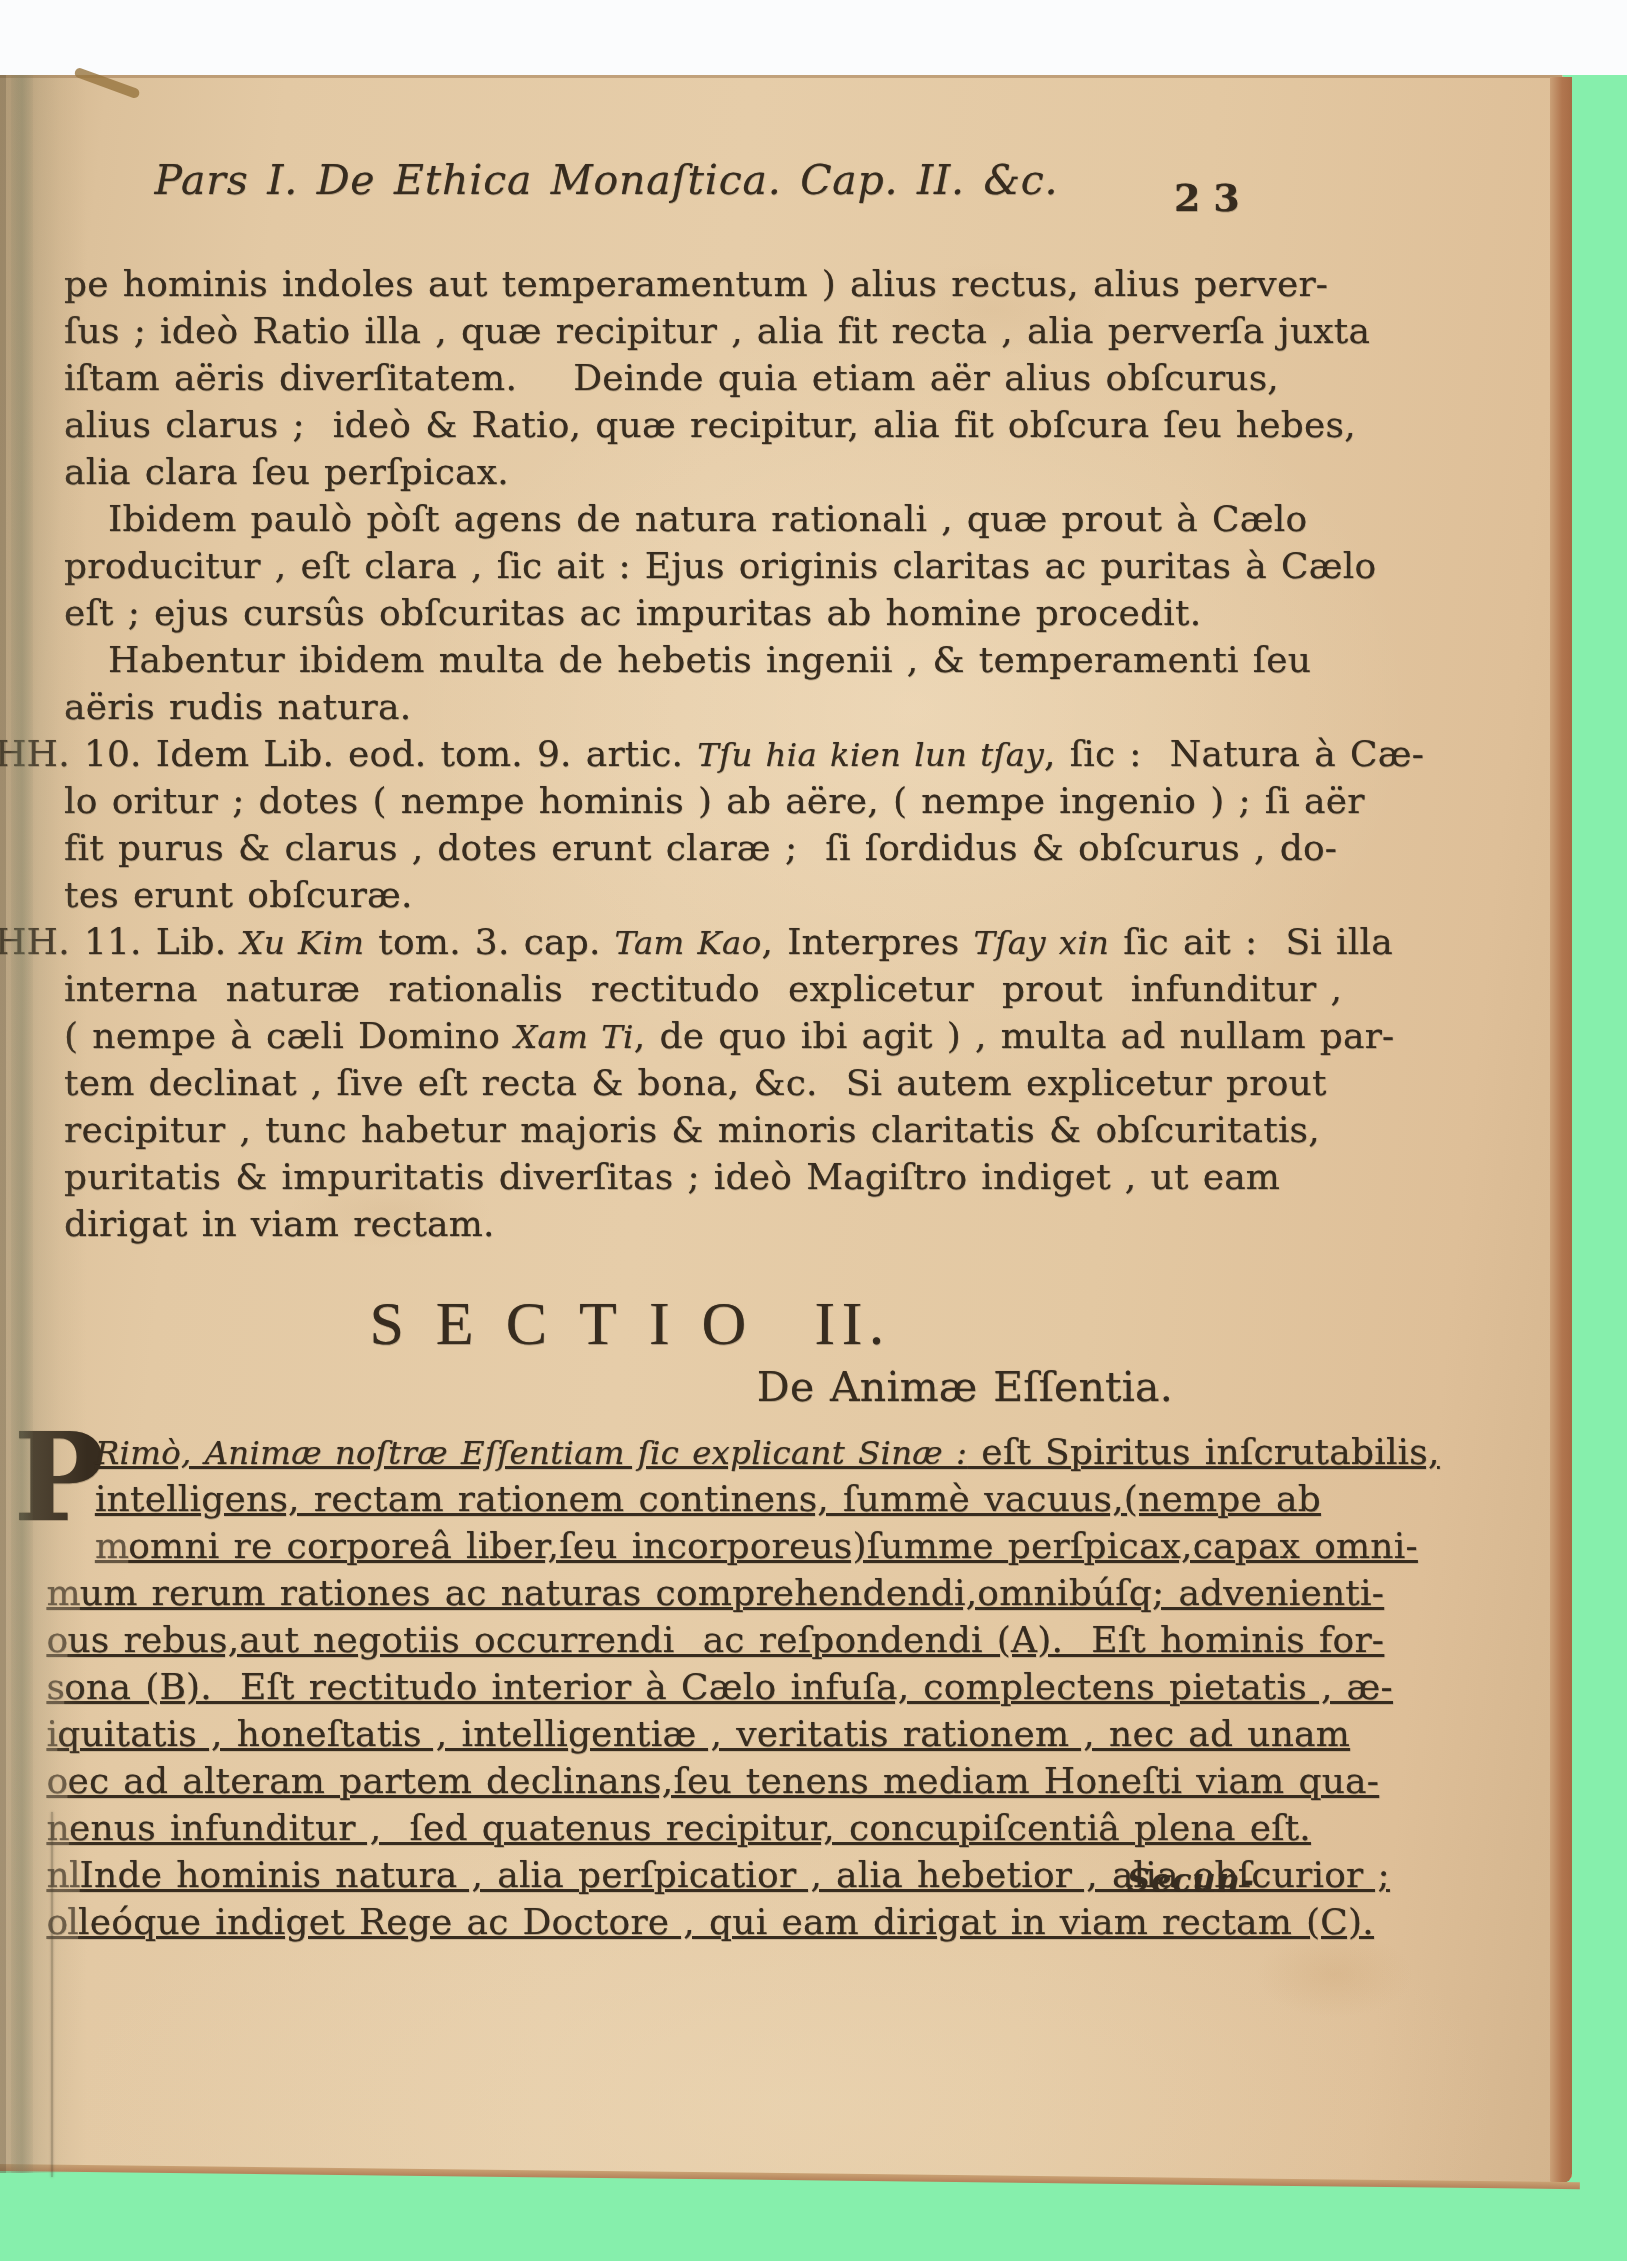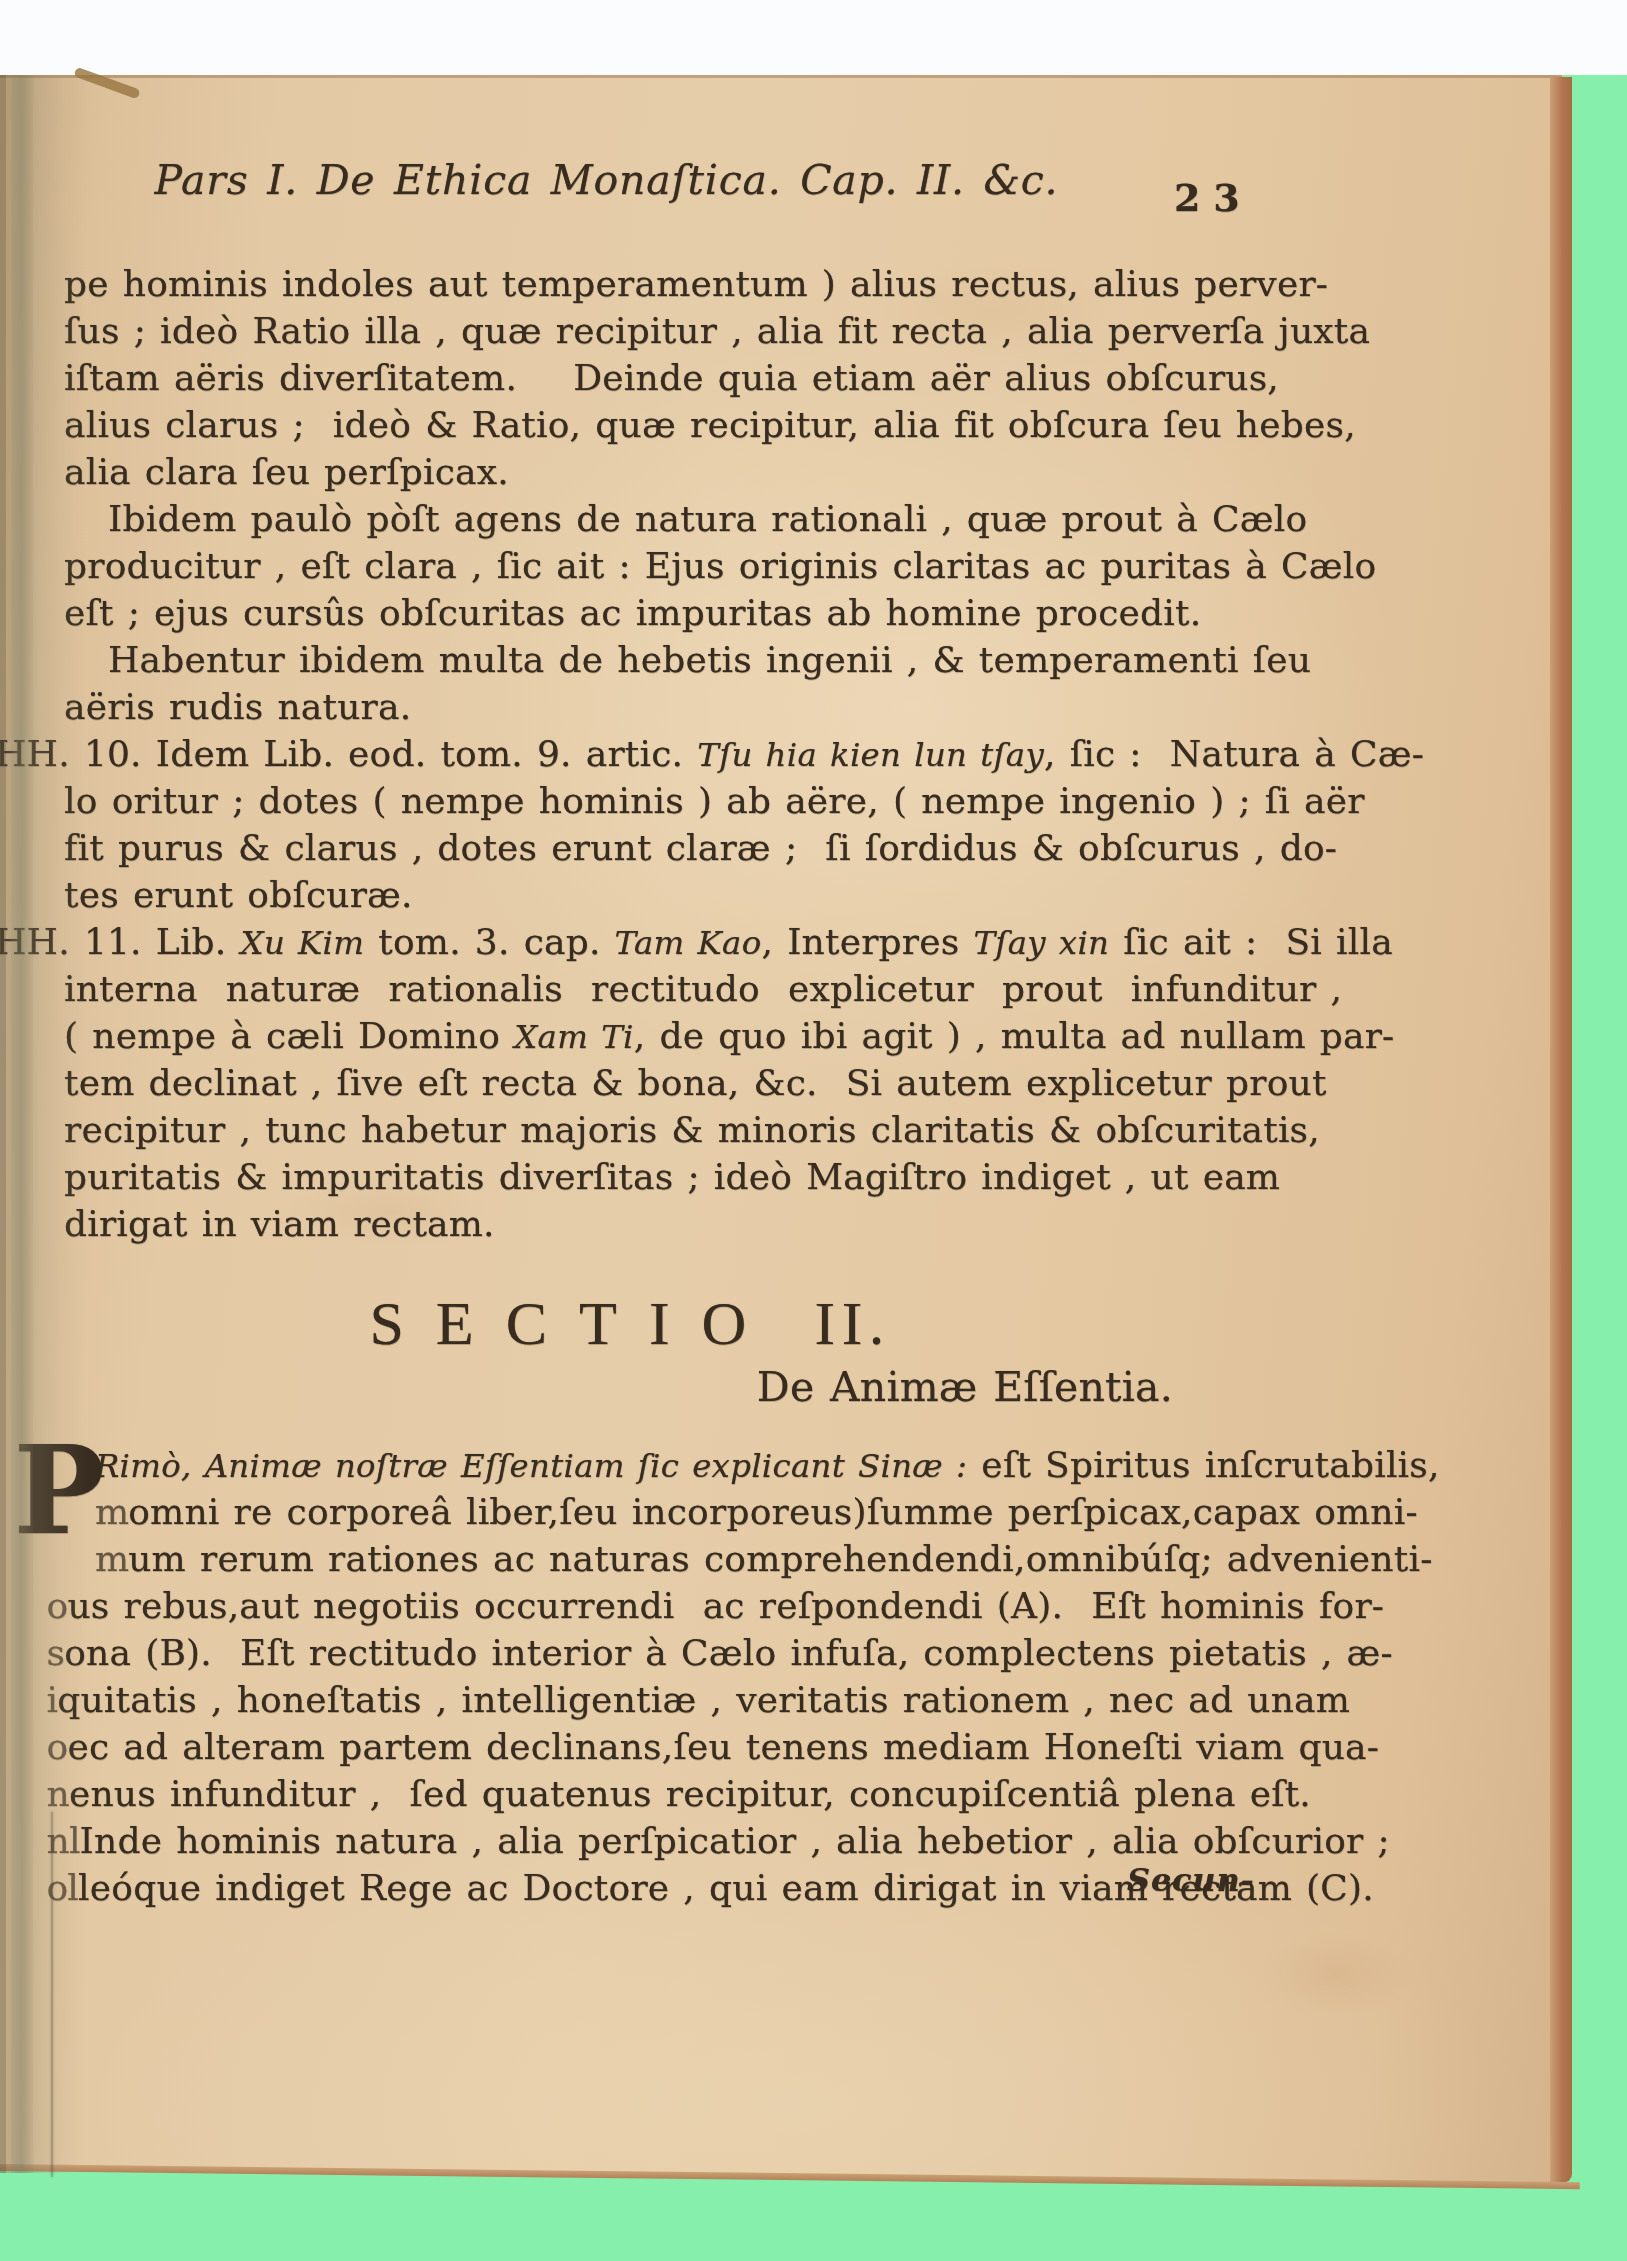--- a/index.html
+++ b/index.html
@@ -68,21 +68,21 @@
   .indent{padding-left:44px;}
   .hang{margin-left:-69px;}
   .it{font-style:italic;font-size:.9em;letter-spacing:0.3px;}
   .frag{opacity:.72;letter-spacing:-0.8px;}
 
   .sect{margin:43px 72px 0 0;text-align:center;font-size:62px;line-height:67px;white-space:pre;font-family:Liberation Serif, serif;}
   .sect-main{letter-spacing:32px;}
   .sect-num{letter-spacing:6.4px;}
   .subsect{margin:6.4px 95px 0 0;text-align:right;font-size:41px;line-height:49px;}
 
-  .dcpara{margin-top:29px;margin-left:-17.5px;}
+  .dcpara{margin-top:16px;margin-left:-17.5px;text-decoration:underline;}
   .dc{
     float:left;width:75px;height:94px;margin:4.8px 6.4px 0 -33px;
     font-size:121px;line-height:89px;font-weight:bold;
   }
   .catchword{
     position:absolute;left:1127px;top:1861px;z-index:4;
     font-style:italic;font-weight:bold;font-size:32px;letter-spacing:0.8px;
   }
 </style>
 </head>
@@ -132,20 +132,21 @@
         <div class="line"><span>tem declinat , ſive eſt recta &amp; bona, &amp;c.  Si autem explicetur prout</span></div>
         <div class="line"><span>recipitur , tunc habetur majoris &amp; minoris claritatis &amp; obſcuritatis,</span></div>
         <div class="line"><span>puritatis &amp; impuritatis diverſitas ; ideò Magiſtro indiget , ut eam</span></div>
         <div class="line"><span>dirigat in viam rectam.</span></div>
       </div>
       <div class="sect ink"><span class="sect-main">SECTIO</span>  <span class="sect-num">II.</span></div>
       <div class="subsect ink">De Animæ Eſſentia.</div>
       <div class="para dcpara">
         <span class="dc ink">P</span>
         <div class="line"><span class="it">Rimò, Animæ noſtræ Eſſentiam ſic explicant Sinæ :</span><span> eſt Spiritus inſcrutabilis,</span></div>
+        <div class="line"><span>intelligens, rectam rationem continens, ſummè vacuus,(nempe ab</span></div>
         <div class="line"><span class="frag">m</span><span>omni re corporeâ liber,ſeu incorporeus)ſumme perſpicax,capax omni-</span></div>
         <div class="line"><span class="frag">m</span><span>um rerum rationes ac naturas comprehendendi,omnibúſq; advenienti-</span></div>
         <div class="line"><span class="frag">o</span><span>us rebus,aut negotiis occurrendi  ac reſpondendi (A).  Eſt hominis for-</span></div>
         <div class="line"><span class="frag">s</span><span>ona (B).  Eſt rectitudo interior à Cælo infuſa, complectens pietatis , æ-</span></div>
         <div class="line"><span class="frag">i</span><span>quitatis , honeſtatis , intelligentiæ , veritatis rationem , nec ad unam</span></div>
         <div class="line"><span class="frag">o</span><span>ec ad alteram partem declinans,ſeu tenens mediam Honeſti viam qua-</span></div>
         <div class="line"><span class="frag">n</span><span>enus infunditur ,  ſed quatenus recipitur, concupiſcentiâ plena eſt.</span></div>
         <div class="line"><span class="frag">nl</span><span>Inde hominis natura , alia perſpicatior , alia hebetior , alia obſcurior ;</span></div>
         <div class="line"><span class="frag">ol</span><span>leóque indiget Rege ac Doctore , qui eam dirigat in viam rectam (C).</span></div>
       </div>

